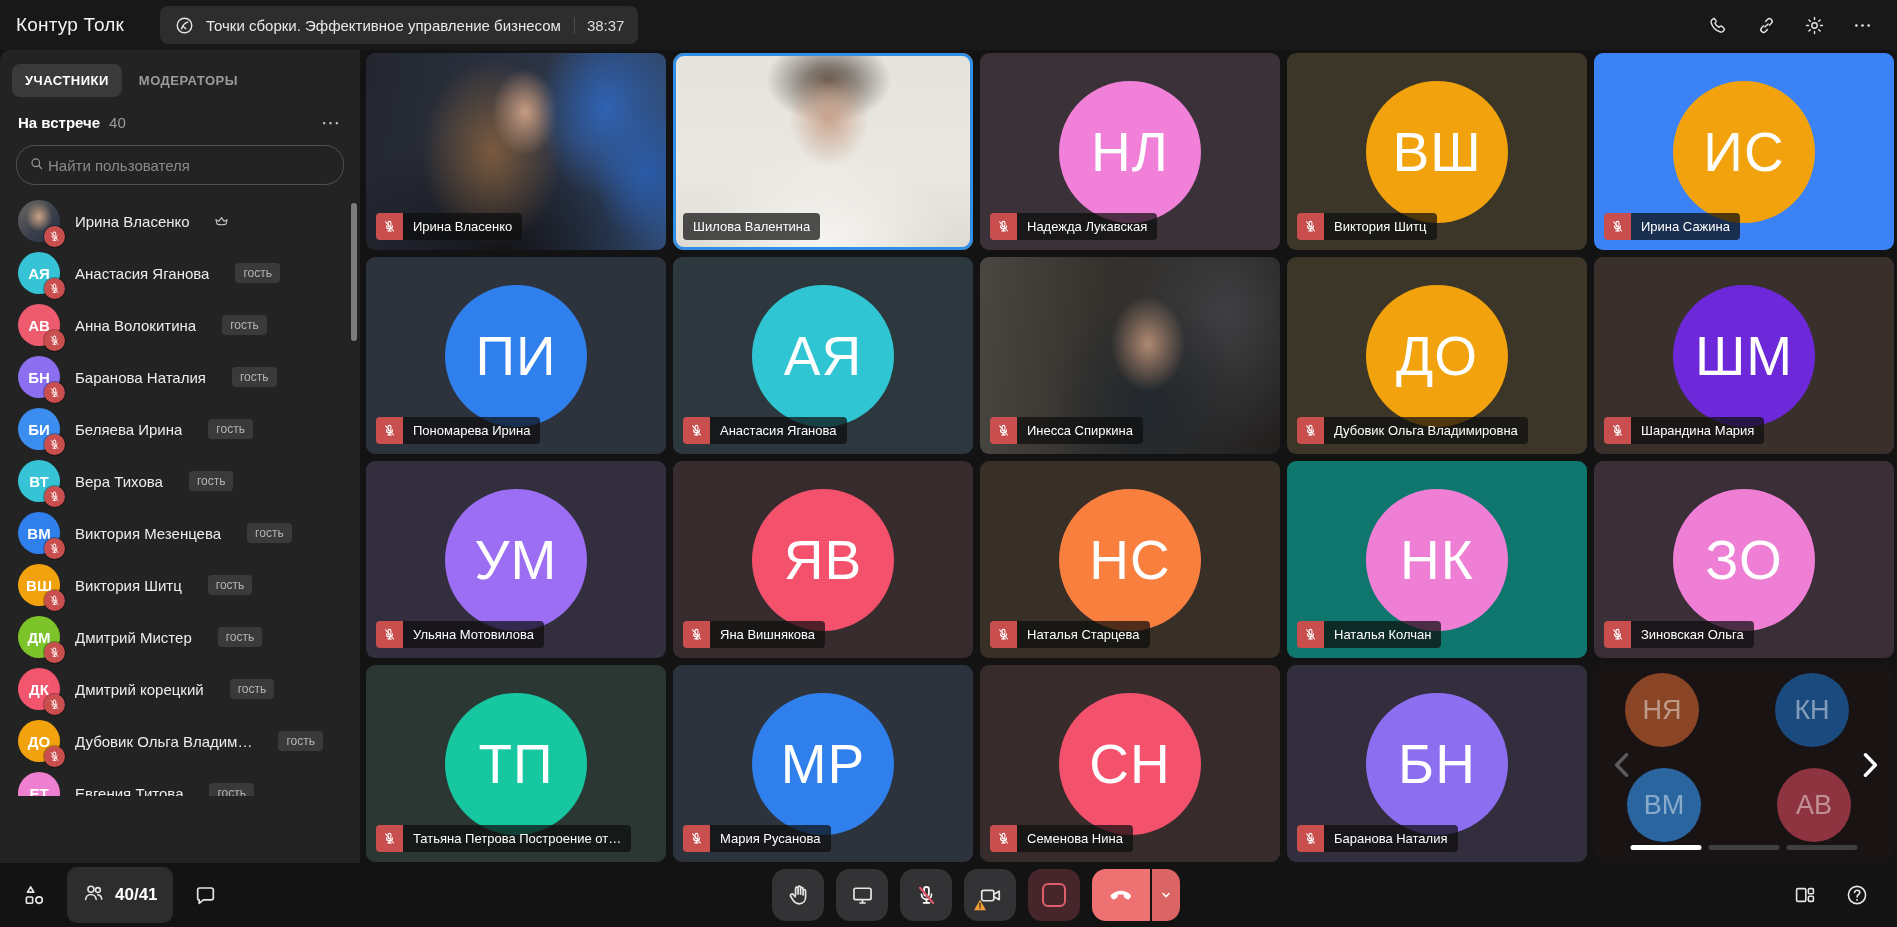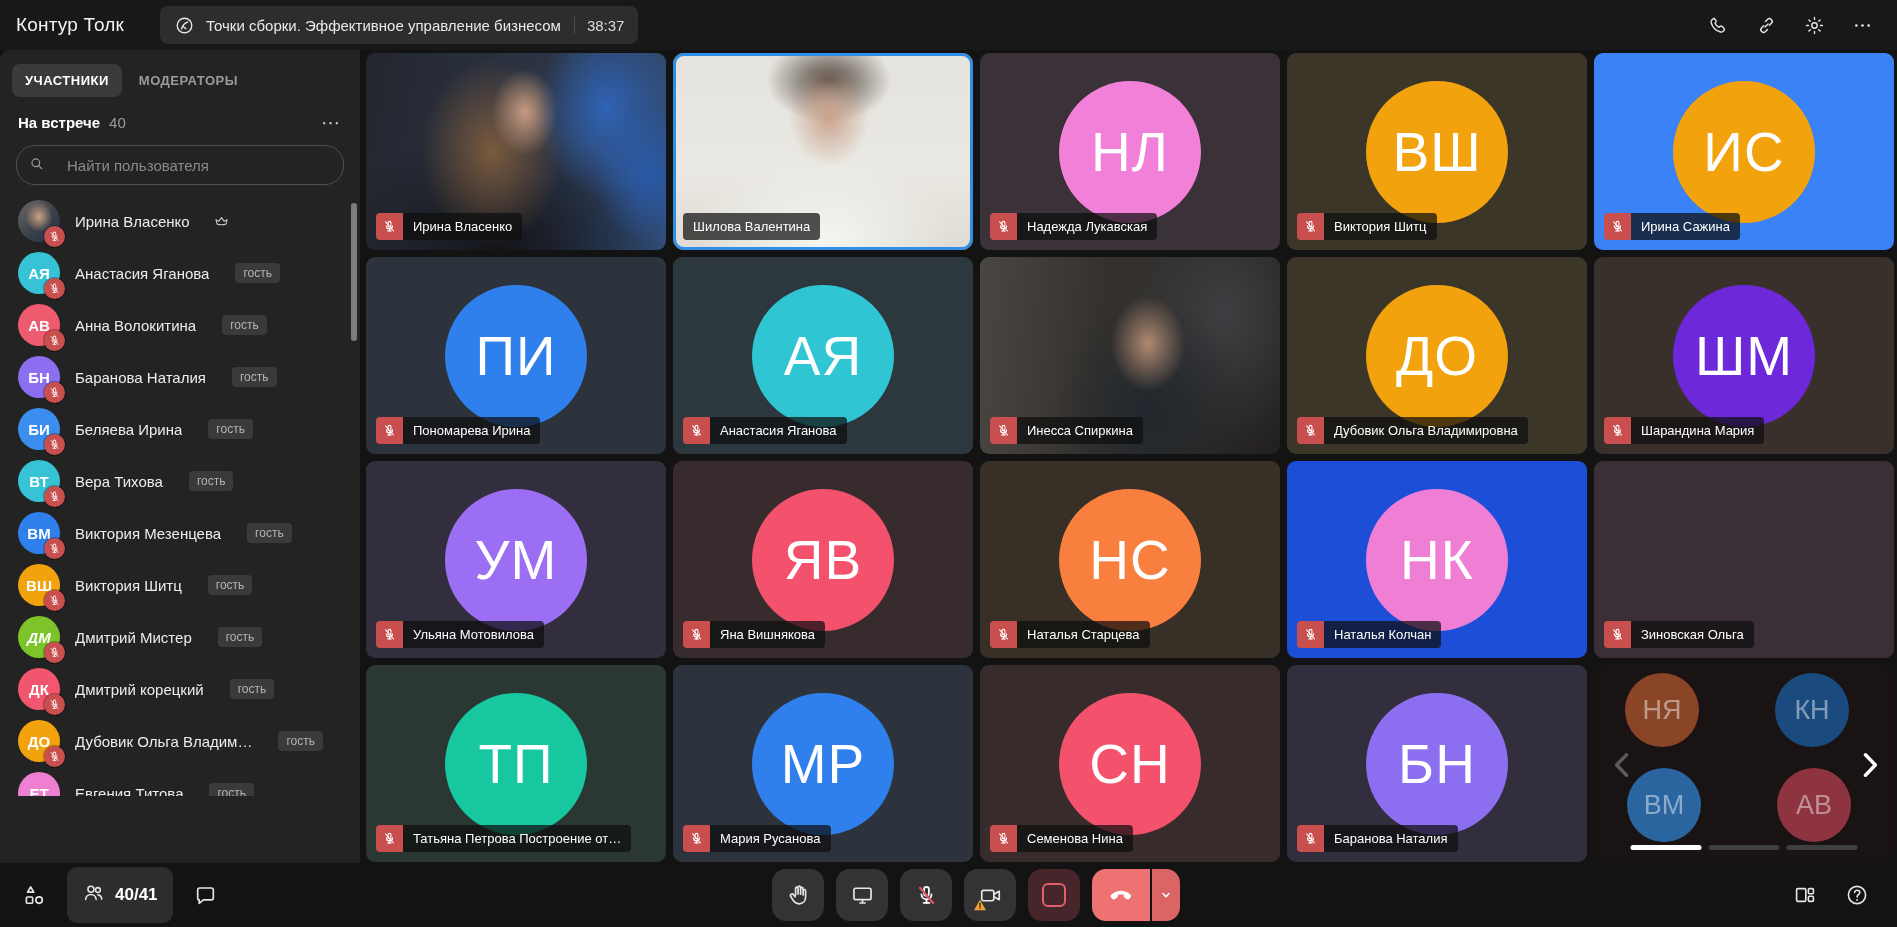--- a/index.html
+++ b/index.html
@@ -20,21 +20,21 @@
   
   .sidebar{position:absolute;top:50px;left:0;width:360px;bottom:64px;background:#232323;
            border-top-left-radius:10px;overflow:hidden;}
   .tabs{display:flex;gap:4px;padding:14px 12px 0;}
   .tab{font-size:13px;font-weight:700;letter-spacing:.5px;color:#9b9b9b;padding:9px 13px;border-radius:8px;cursor:pointer;white-space:nowrap;}
   .tab.active{background:#3a3a3a;color:#fff;}
   .section-row{display:flex;align-items:center;padding:17px 20px 0 18px;}
   .section-title{font-weight:700;font-size:15px;color:#fff;}
   .section-count{color:#9b9b9b;margin-left:9px;font-size:15px;}
   .more-btn{margin-left:auto;color:#c2c2c2;font-size:19px;line-height:10px;cursor:pointer;}
-  .search{margin:14px 16px 0;height:38px;border:1px solid #515151;border-radius:19px;display:flex;align-items:center;padding:0 11px;gap:20px;}
+  .search{margin:14px 16px 0;height:38px;border:1px solid #515151;border-radius:19px;display:flex;align-items:center;padding:0 11px;gap:1px;}
   .search svg{width:17px;height:17px;flex:none;}
   .search input{background:transparent;border:0;outline:0;color:#ddd;font-size:15px;width:100%;font-family:inherit;}
   .search input::placeholder{color:#8a8a8a;}
   .plist{position:relative;margin-top:10px;height:calc(100% - 212px);overflow:hidden;}
   .prow{display:flex;align-items:center;height:52px;padding:0 10px 0 18px;gap:15px;cursor:pointer;}
   .pavatar{position:relative;width:42px;height:42px;border-radius:50%;flex:none;display:flex;align-items:center;justify-content:center;
            font-size:15px;font-weight:700;color:#fff;}
   .pavatar.photo{background:radial-gradient(18px 20px at 50% 40%,#caa184 0%,rgba(202,161,132,0) 75%),linear-gradient(135deg,#6d6a66 0%,#3a3f4a 55%,#23324a 100%);}
   .pmute{position:absolute;right:-5px;bottom:-5px;width:21px;height:21px;border-radius:50%;background:#c94f4f;
          display:flex;align-items:center;justify-content:center;box-shadow:0 0 0 1px rgba(0,0,0,.3);}
@@ -280,21 +280,21 @@
               <path d="M7.2 11a4.8 4.8 0 0 0 9.6 0"></path>
               <path d="M12 15.8V19"></path>
               <path d="M9.2 19h5.6"></path>
               <path d="M5.8 4.6l12.6 14.6" stroke="#fff" stroke-width="1.7"></path>
             </svg>
           </span></div>
         <span class="pname">Виктория Шитц</span>
         <span class="gbadge">гость</span>
       </div>
       <div class="prow">
-        <div class="pavatar" style="background: rgb(124, 196, 42); font-style: italic;">ДМ<span class="pmute">
+        <div class="pavatar" style="background: rgb(124, 196, 42);">ДМ<span class="pmute">
             <svg viewBox="0 0 24 24" fill="none" stroke="#fff" stroke-width="1.7" stroke-linecap="round">
               <rect x="9.7" y="3.8" width="4.6" height="8.6" rx="2.3"></rect>
               <path d="M7.2 11a4.8 4.8 0 0 0 9.6 0"></path>
               <path d="M12 15.8V19"></path>
               <path d="M9.2 19h5.6"></path>
               <path d="M5.8 4.6l12.6 14.6" stroke="#fff" stroke-width="1.7"></path>
             </svg>
           </span></div>
         <span class="pname">Дмитрий Мистер</span>
         <span class="gbadge">гость</span>
@@ -510,36 +510,37 @@
             <rect x="9.7" y="3.8" width="4.6" height="8.6" rx="2.3"></rect>
             <path d="M7.2 11a4.8 4.8 0 0 0 9.6 0"></path>
             <path d="M12 15.8V19"></path>
             <path d="M9.2 19h5.6"></path>
             <path d="M5.8 4.6l12.6 14.6" stroke="#fff" stroke-width="1.7"></path>
           </svg>
         </span>
         <span class="tl-text">Наталья Старцева</span>
       </div>
     </div>
-    <div class="tile" style="background: #1d4ed8; text-align: center;">
+    <div class="tile" style="background: #0f766e; text-align: center;">
       <div class="tile-avatar" style="background: rgb(238, 127, 212);">НК</div>
       <div class="tile-label">
         <span class="tl-mic">
           <svg viewBox="0 0 24 24" fill="none" stroke="#fff" stroke-width="1.7" stroke-linecap="round">
             <rect x="9.7" y="3.8" width="4.6" height="8.6" rx="2.3"></rect>
             <path d="M7.2 11a4.8 4.8 0 0 0 9.6 0"></path>
             <path d="M12 15.8V19"></path>
             <path d="M9.2 19h5.6"></path>
             <path d="M5.8 4.6l12.6 14.6" stroke="#fff" stroke-width="1.7"></path>
           </svg>
         </span>
         <span class="tl-text">Наталья Колчан</span>
       </div>
     </div>
     <div class="tile" style="background: rgb(58, 46, 55);">
+      <div class="tile-avatar" style="background: rgb(238, 127, 212);">ЗО</div>
       <div class="tile-label">
         <span class="tl-mic">
           <svg viewBox="0 0 24 24" fill="none" stroke="#fff" stroke-width="1.7" stroke-linecap="round">
             <rect x="9.7" y="3.8" width="4.6" height="8.6" rx="2.3"></rect>
             <path d="M7.2 11a4.8 4.8 0 0 0 9.6 0"></path>
             <path d="M12 15.8V19"></path>
             <path d="M9.2 19h5.6"></path>
             <path d="M5.8 4.6l12.6 14.6" stroke="#fff" stroke-width="1.7"></path>
           </svg>
         </span>

